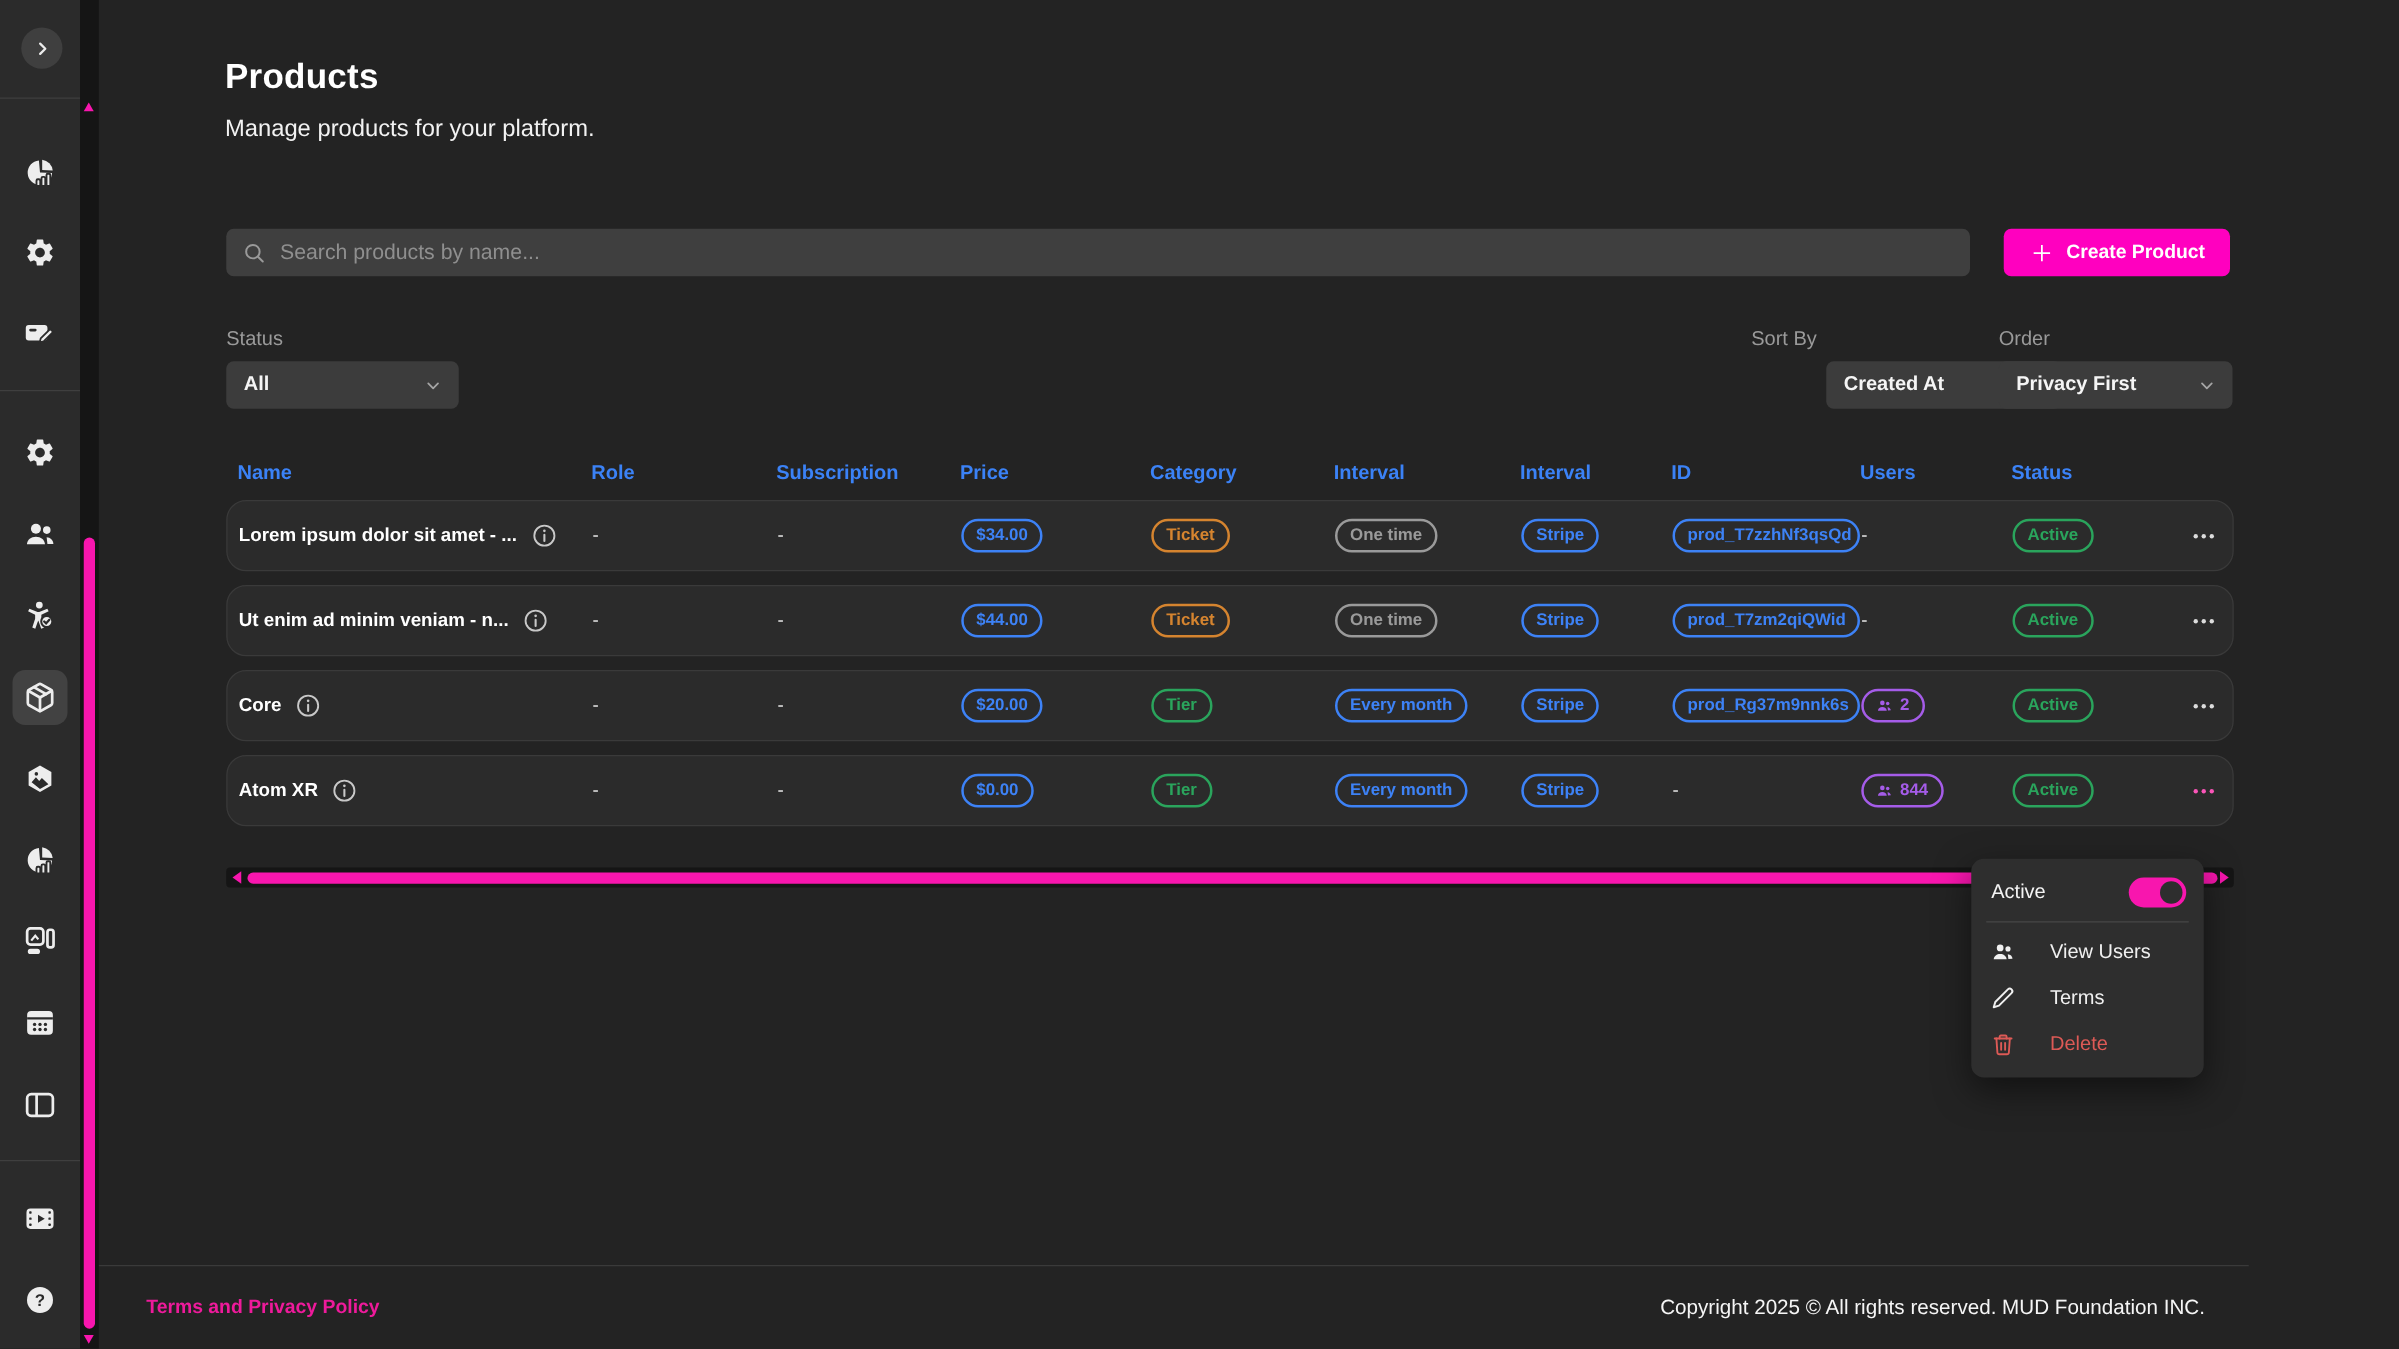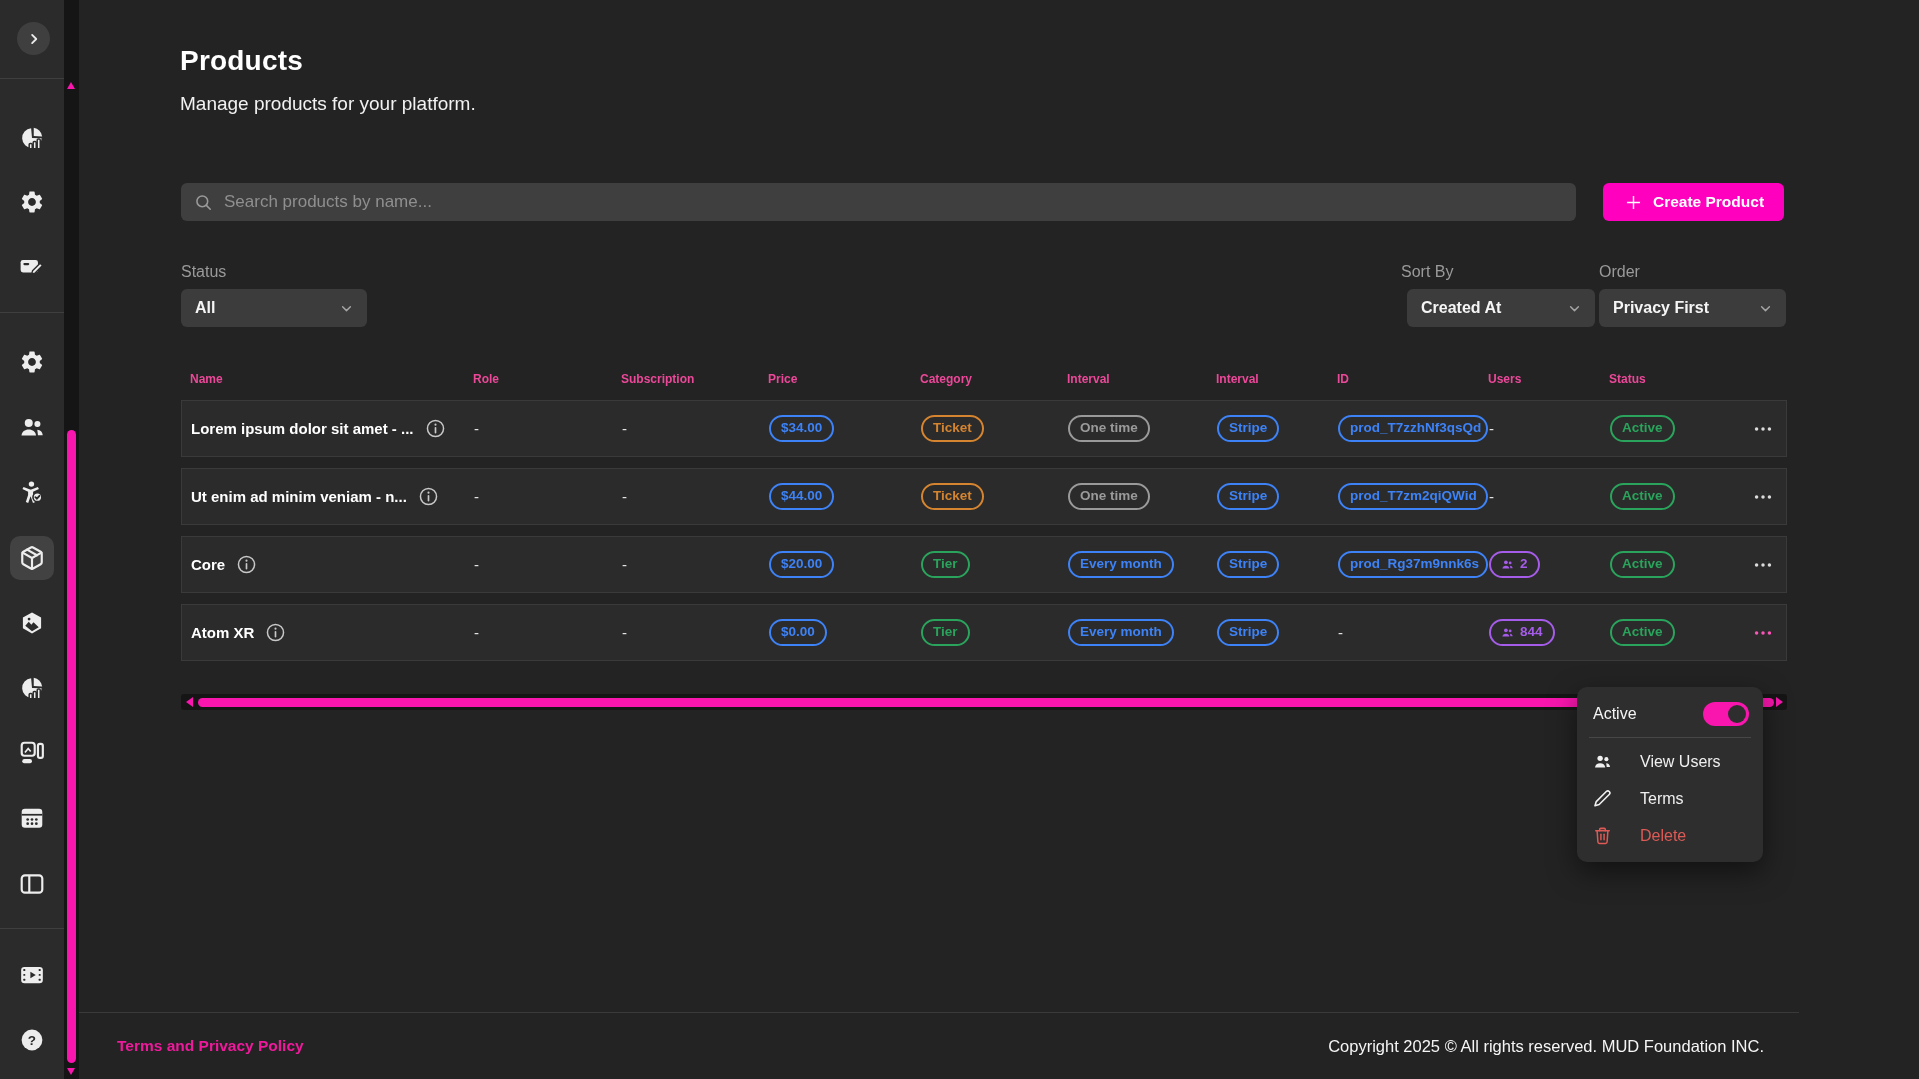--- a/index.html
+++ b/index.html
@@ -40,22 +40,22 @@
     justify-content:center;gap:9px;cursor:pointer;font-family:"Liberation Sans", sans-serif}
   .filter-label{position:absolute;font-size:16px;color:#9a9a9a}
   .select{position:absolute;top:289px;height:38px;background:#3c3c3c;border-radius:6px;display:flex;
     align-items:center;justify-content:space-between;padding:0 12px 0 14px;box-sizing:border-box;
     font-size:16px;font-weight:600;color:#f5f5f5;cursor:pointer}
   .select .chev{color:#a5a5a5;display:flex}
   
   .table{position:absolute;left:102px;top:358px;width:1606px}
   .grid{display:grid;grid-template-columns:283px 148px 147px 152px 147px 149px 121px 151px 121px 128px 1fr;
     padding-left:9px;box-sizing:border-box;align-items:center}
-  .thead{height:42px;font-weight:700;font-size:12px;color:#ec4899}
-  .row{height:57px;background:var(--card);border:1px solid var(--line);border-radius:0;margin-bottom:11px;position:relative}
+  .thead{height:42px;font-weight:700;font-size:16px;color:#3b82f6}
+  .row{height:57px;background:var(--card);border:1px solid var(--line);border-radius:16px;margin-bottom:11px;position:relative}
   .cell{display:flex;align-items:center;min-width:0}
   .name-cell{gap:11px;font-size:15px;font-weight:700;color:#fff}
   .name-cell .info{color:#c8c8c8;display:flex;flex:none}
   .dash{font-size:15px;color:#e3e3e3}
   .pill{display:inline-flex;align-items:center;gap:6px;border:2px solid currentColor;border-radius:999px;
     padding:3px 10px;font-size:13.5px;font-weight:700;line-height:1.25;white-space:nowrap;box-sizing:border-box}
   .pill.clip{max-width:150px;overflow:hidden}
   .c-blue{color:var(--blue)} .c-orange{color:var(--orange)} .c-green{color:var(--green)}
   .c-purple{color:var(--purple)} .c-gray{color:var(--gray)}
   .dots-btn{background:none;border:none;padding:0;color:#dcdcdc;cursor:pointer;display:flex;margin-left:14px}
@@ -252,21 +252,21 @@
   <div class="select" style="left:102px;width:186px">
     <span>All</span>
     <span class="chev">
         <svg width="17" height="17" viewBox="0 0 24 24">
           <path d="M6.5 9.5l5.5 5.5 5.5-5.5" fill="none" stroke="currentColor" stroke-width="2" stroke-linecap="round" stroke-linejoin="round"></path>
         </svg>
       </span>
   </div>
 
   <div class="filter-label" style="left:1322px;top:263px">Sort By</div>
-  <div class="select" style="left:1328px;width:188px">
+  <div class="select" style="left:1382px;width:188px">
     <span>Created At</span>
     <span class="chev">
         <svg width="17" height="17" viewBox="0 0 24 24">
           <path d="M6.5 9.5l5.5 5.5 5.5-5.5" fill="none" stroke="currentColor" stroke-width="2" stroke-linecap="round" stroke-linejoin="round"></path>
         </svg>
       </span>
   </div>
 
   <div class="filter-label" style="left:1520px;top:263px">Order</div>
   <div class="select" style="left:1520px;width:187px">

